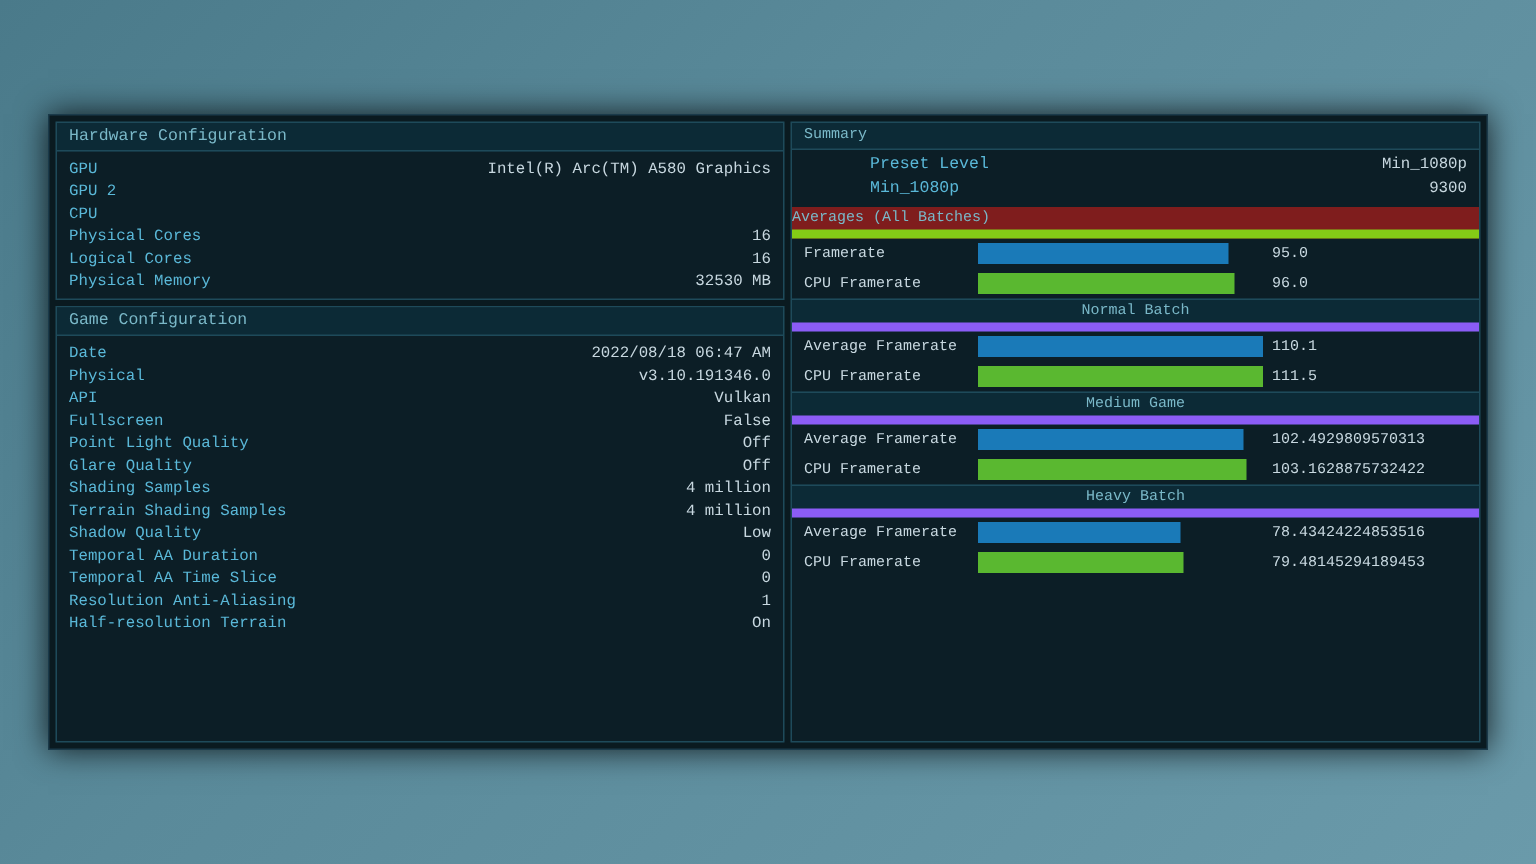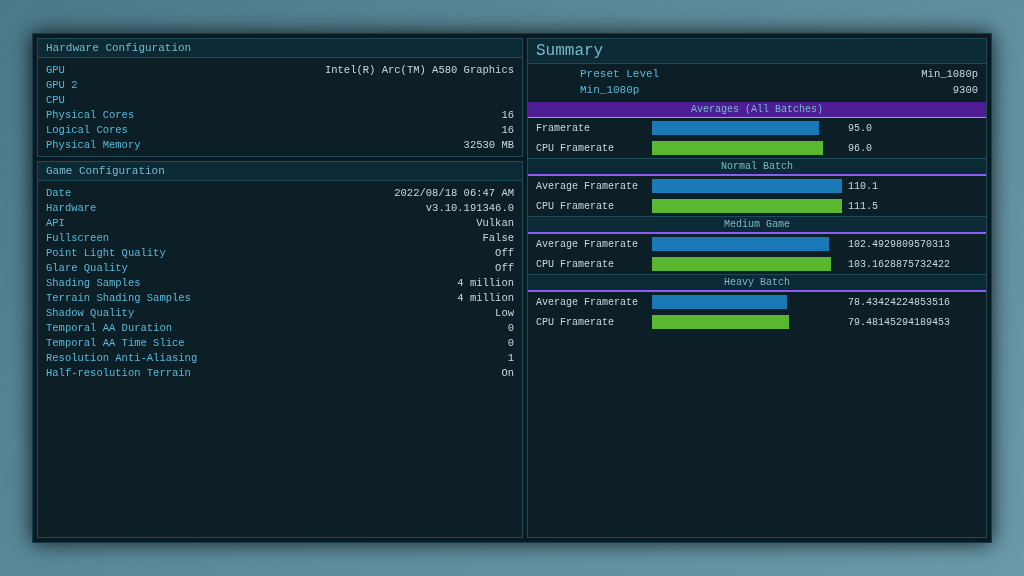--- a/index.html
+++ b/index.html
@@ -8,21 +8,21 @@
       height: 576px;
       background: linear-gradient(135deg, #4a7a8a 0%, #5a8a9a 40%, #6a9aaa 100%);
       display: flex;
       align-items: center;
       justify-content: center;
       font-family: 'Courier New', monospace;
       overflow: hidden;
     }
     .main-panel {
       width: 960px;
-      height: 510px;
+      height: 424px;
       background: #0a1a20;
       border: 1px solid #1a3a4a;
       display: flex;
       gap: 0;
       padding: 4px;
       box-shadow: 0 0 20px rgba(0,0,0,0.8);
     }
     .left-panel {
       width: 490px;
       display: flex;
@@ -61,21 +61,21 @@
       font-size: 10.5px;
       min-width: 120px;
     }
     .row-value {
       color: #c8d8e0;
       font-size: 10.5px;
       text-align: right;
     }
     .right-panel .section-header {
       color: #7ab8c8;
-      font-size: 16px;
+      font-size: 10px;
       padding: 3px 8px;
     }
     .summary-row {
       display: flex;
       justify-content: space-between;
       padding: 2px 8px;
     }
     .summary-label {
       color: #5ab8d8;
       font-size: 11px;
@@ -84,21 +84,21 @@
     .summary-value {
       color: #c8d8e0;
       font-size: 10.5px;
     }
     .batch-header {
       text-align: center;
       color: #7ab8c8;
       font-size: 10px;
       padding: 2px 0;
       border-top: 1px solid #1e4a5a;
-      border-bottom: 2px solid #8b5cf6;
+      border-bottom: 6px solid #8b5cf6;
       background: #0c2a36;
     }
     .bar-row {
       display: flex;
       align-items: center;
       padding: 3px 8px;
       gap: 6px;
     }
     .bar-label {
       color: #c8d8e0;
@@ -124,26 +124,26 @@
       background: #5ab830;
     }
     .bar-value {
       color: #c8d8e0;
       font-size: 10px;
       width: 130px;
       text-align: left;
       flex-shrink: 0;
     }
     .averages-header {
-      text-align: center;
+      text-align: left;
       color: #7ab8c8;
       font-size: 10px;
       padding: 2px 0;
-      border-bottom: 1px solid #84cc16;
-      background: #4c1d95;
+      border-bottom: 6px solid #84cc16;
+      background: #7f1d1d;
     }
   </style>
 </head>
 <body>
 
 <div class="main-panel">
 
   <div class="left-panel">
 
     <div class="section">
@@ -176,21 +176,21 @@
     </div>
 
     <div class="section" style="flex:1;">
       <div class="section-header">Game Configuration</div>
       <div class="section-content">
         <div class="row">
           <span class="row-label">Date</span>
           <span class="row-value">2022/08/18 06:47 AM</span>
         </div>
         <div class="row">
-          <span class="row-label">Hardware</span>
+          <span class="row-label">Physical</span>
           <span class="row-value">v3.10.191346.0</span>
         </div>
         <div class="row">
           <span class="row-label">API</span>
           <span class="row-value">Vulkan</span>
         </div>
         <div class="row">
           <span class="row-label">Fullscreen</span>
           <span class="row-value">False</span>
         </div>

